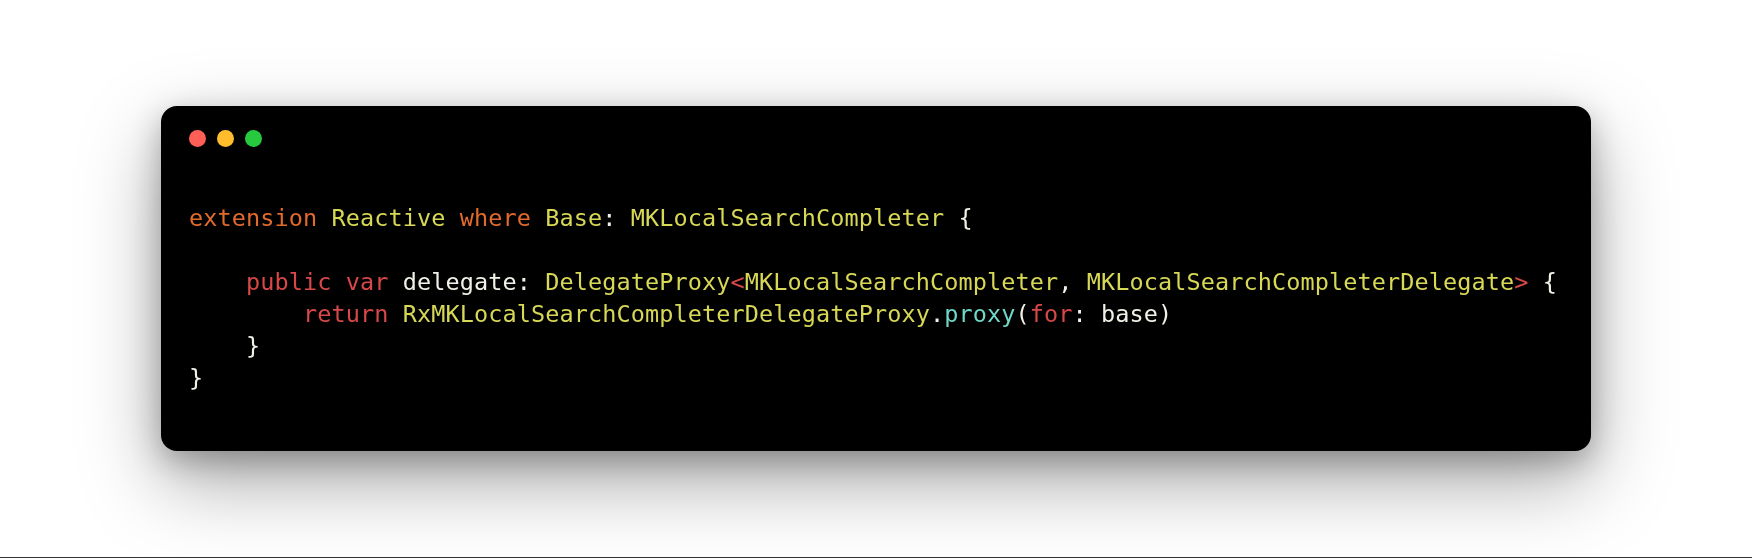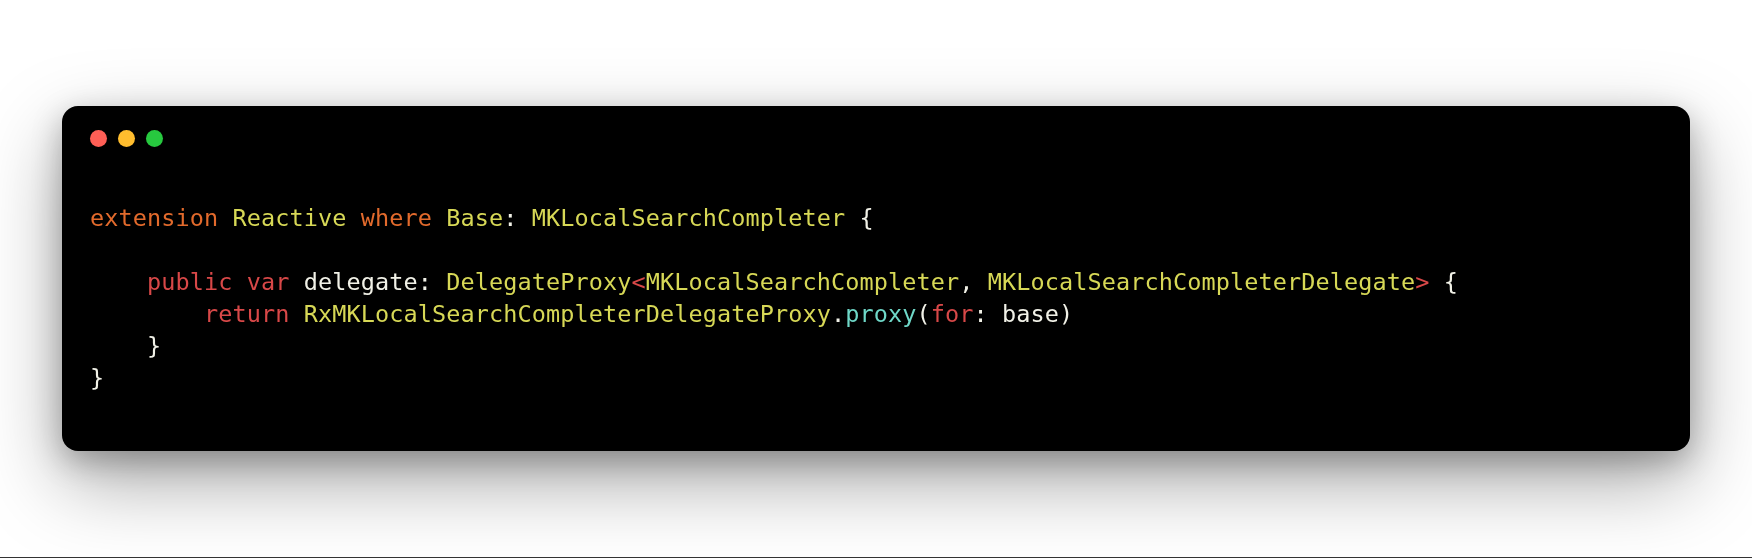--- a/index.html
+++ b/index.html
@@ -13,21 +13,21 @@
       height: 558px;
       background: #ffffff;
       display: flex;
       align-items: center;
       justify-content: center;
       font-family: ui-monospace, "SF Mono", Menlo, Monaco, Consolas, monospace;
       border-bottom: 1px solid #333;
     }
     
     .window {
-      width: 1628px;
+      width: 1430px;
       background: #000000;
       border-radius: 16px;
       box-shadow: 0 30px 80px rgba(0,0,0,0.35), 0 10px 30px rgba(0,0,0,0.25);
       padding: 0;
       overflow: hidden;
     }
     
     .titlebar {
       display: flex;
       align-items: center;

